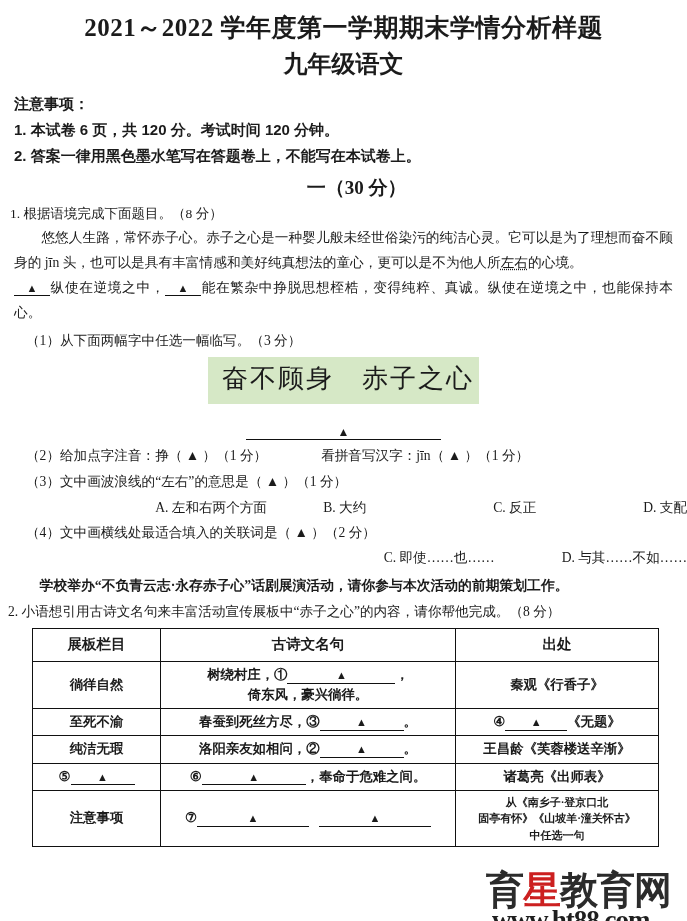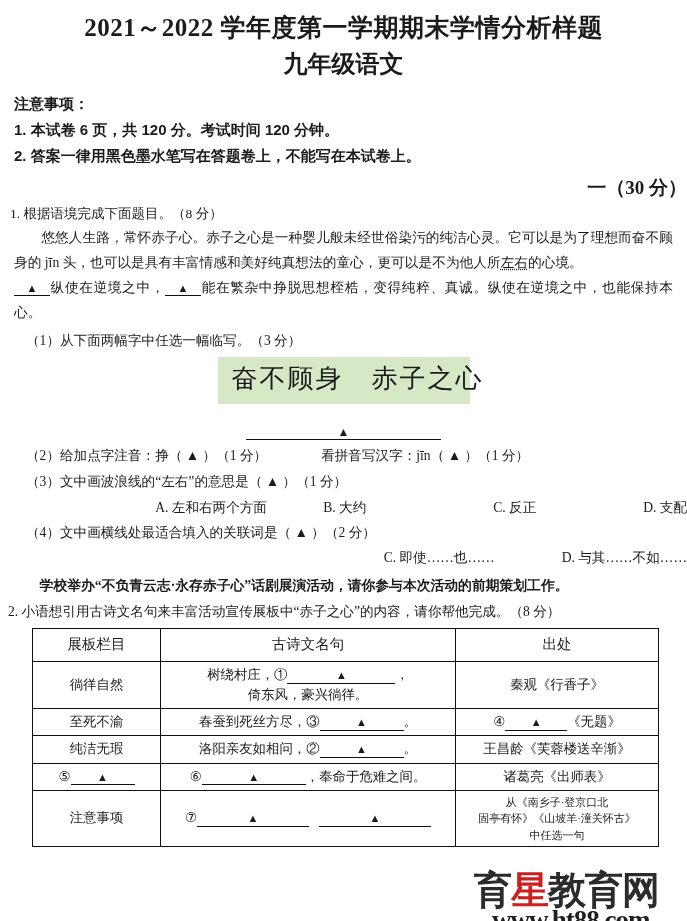--- a/index.html
+++ b/index.html
@@ -48,21 +48,21 @@
     margin: 12px 0 0 14px;
     font-family: "Liberation Sans", "DejaVu Sans", sans-serif;
     font-weight: bold;
     font-size: 15px;
     line-height: 1.72;
   }
   .notes div { white-space: nowrap; }
 
   
   .section-heading {
-    text-align: right;
+    text-align: center;
     font-size: 19px;
     font-weight: bold;
     margin: 7px 0 2px 16px;
     font-family: "Liberation Serif", "DejaVu Serif", serif;
     padding-left: 10px;
   }
 
   
   .q-line {
     font-size: 13.5px;
@@ -94,21 +94,21 @@
 
   
   .calli-wrap {
     margin-top: 6px;
     display: flex;
     justify-content: center;
   }
   .calli-box {
     background: #d6e8c6;
     padding: 6px 18px 8px 14px;
-    width: 252px;
+    width: 271px;
     box-sizing: border-box;
     text-align: left;
   }
   .calli-text {
     font-size: 26px;
     font-family: "Liberation Serif", "DejaVu Serif", serif;
     letter-spacing: 2px;
     white-space: pre;
     line-height: 1.25;
   }
@@ -163,21 +163,21 @@
     border-collapse: collapse;
     width: 626px;
     table-layout: fixed;
     font-size: 13.4px;
   }
   table.board td, table.board th {
     border: 1.3px solid #111;
     padding: 3px 0;
     text-align: center;
     vertical-align: middle;
-    font-weight: normal;
+    font-weight: bold;
     line-height: 1.5;
   }
   table.board th {
     font-size: 14.5px;
     height: 26px;
   }
   .col-a { width: 128px; }
   .col-b { width: 295px; }
   .col-c { width: 203px; }
 
@@ -199,21 +199,21 @@
   .wm-main {
     font-family: "Liberation Serif", "DejaVu Serif", serif;
     font-weight: bold;
     font-size: 38px;
     color: #2b2b2b;
     letter-spacing: -1px;
     line-height: 1;
     white-space: nowrap;
     position: absolute;
     top: 4px;
-    left: 4px;
+    left: 16px;
   }
   .wm-main .red { color: #cc2020; }
   .wm-url {
     position: absolute;
     top: 40px;
     left: 22px;
     font-family: "Liberation Serif", "DejaVu Serif", serif;
     font-weight: bold;
     font-size: 27px;
     color: #1f1f1f;

